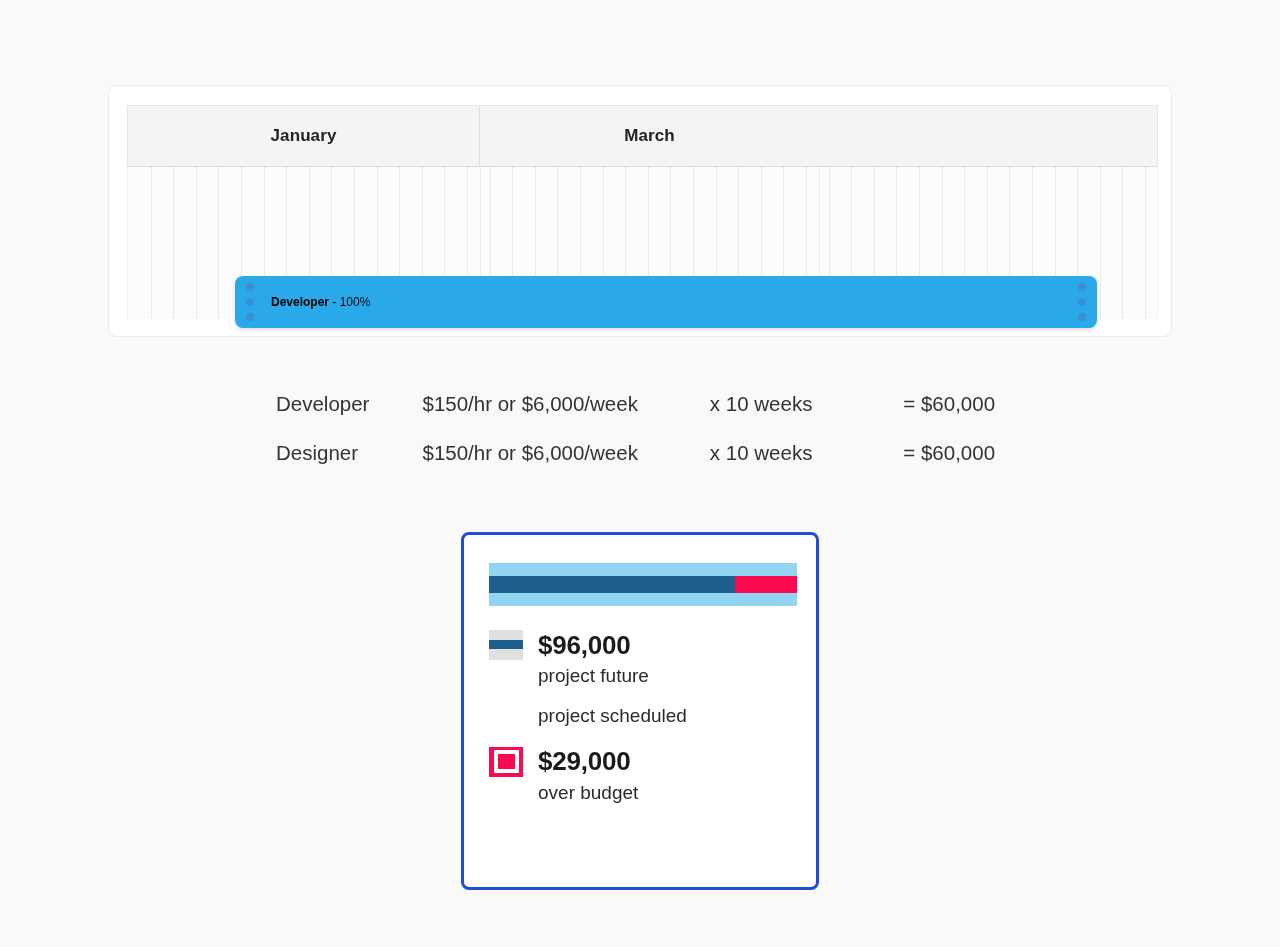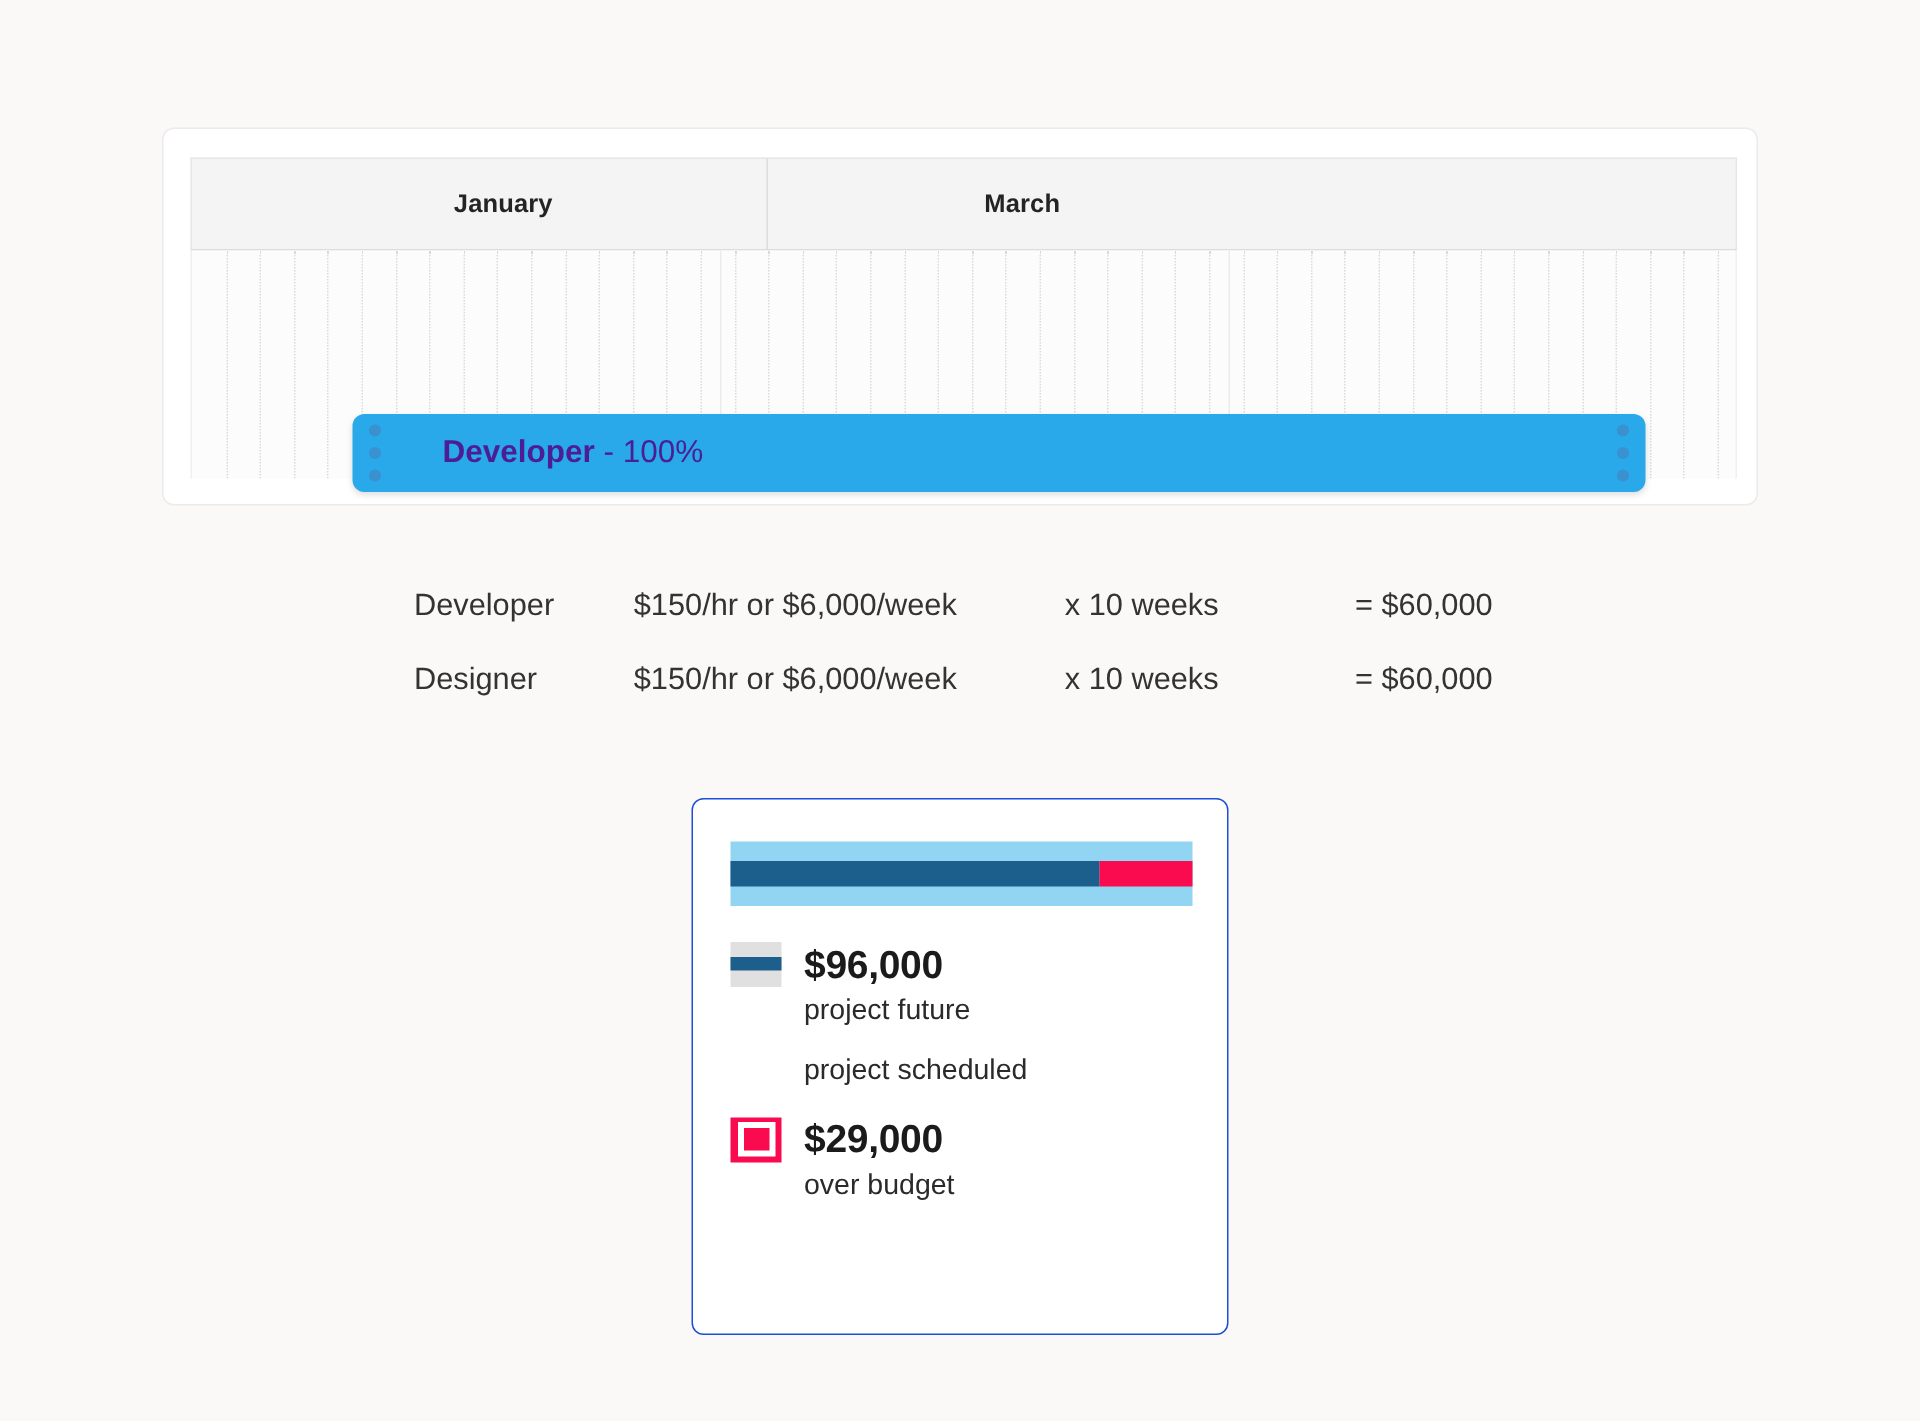--- a/index.html
+++ b/index.html
@@ -42,21 +42,20 @@
   #month-header {
     position: absolute;
     left: 0;
     top: 0;
     width: 1031px;
     height: 62px;
     display: flex;
     background: #f4f4f4;
     border: 1px solid #e6e6e6;
     border-bottom: 1px solid #dcdcdc;
-    padding-left: 32px;
   }
   .month-cell {
     display: flex;
     align-items: center;
     justify-content: center;
     font-size: 17px;
     font-weight: bold;
     color: #242424;
     border-right: 1px solid #dcdcdc;
     letter-spacing: 0.1px;
@@ -116,24 +115,23 @@
     display: block;
     width: 8px;
     height: 8px;
     border-radius: 50%;
     background: #3a91cf;
   }
 
   .bar-label {
     position: absolute;
     left: 36px;
-    font-size: 21px;
-    color: #4c1d95;
+    font-size: 12px;
+    color: #000000;
     white-space: nowrap;
-    margin-left: 24px;
   }
   .bar-label .name { font-weight: bold; }
   .bar-label .pct { font-weight: normal; }
 
   
   #rate-table {
     position: absolute;
     left: 276px;
     top: 392px;
     width: 740px;
@@ -152,21 +150,21 @@
   .rate-total { width: 120px; margin-left: 46px; }
 
   
   #budget-card {
     position: absolute;
     left: 461px;
     top: 532px;
     width: 358px;
     height: 358px;
     background: #ffffff;
-    border: 1px solid #1d4ed8;
+    border: 3px solid #1d4ed8;
     border-radius: 8px;
   }
 
   #budget-bar {
     position: absolute;
     left: 25px;
     top: 28px;
     width: 308px;
     height: 43px;
     background: #91d5f2;

